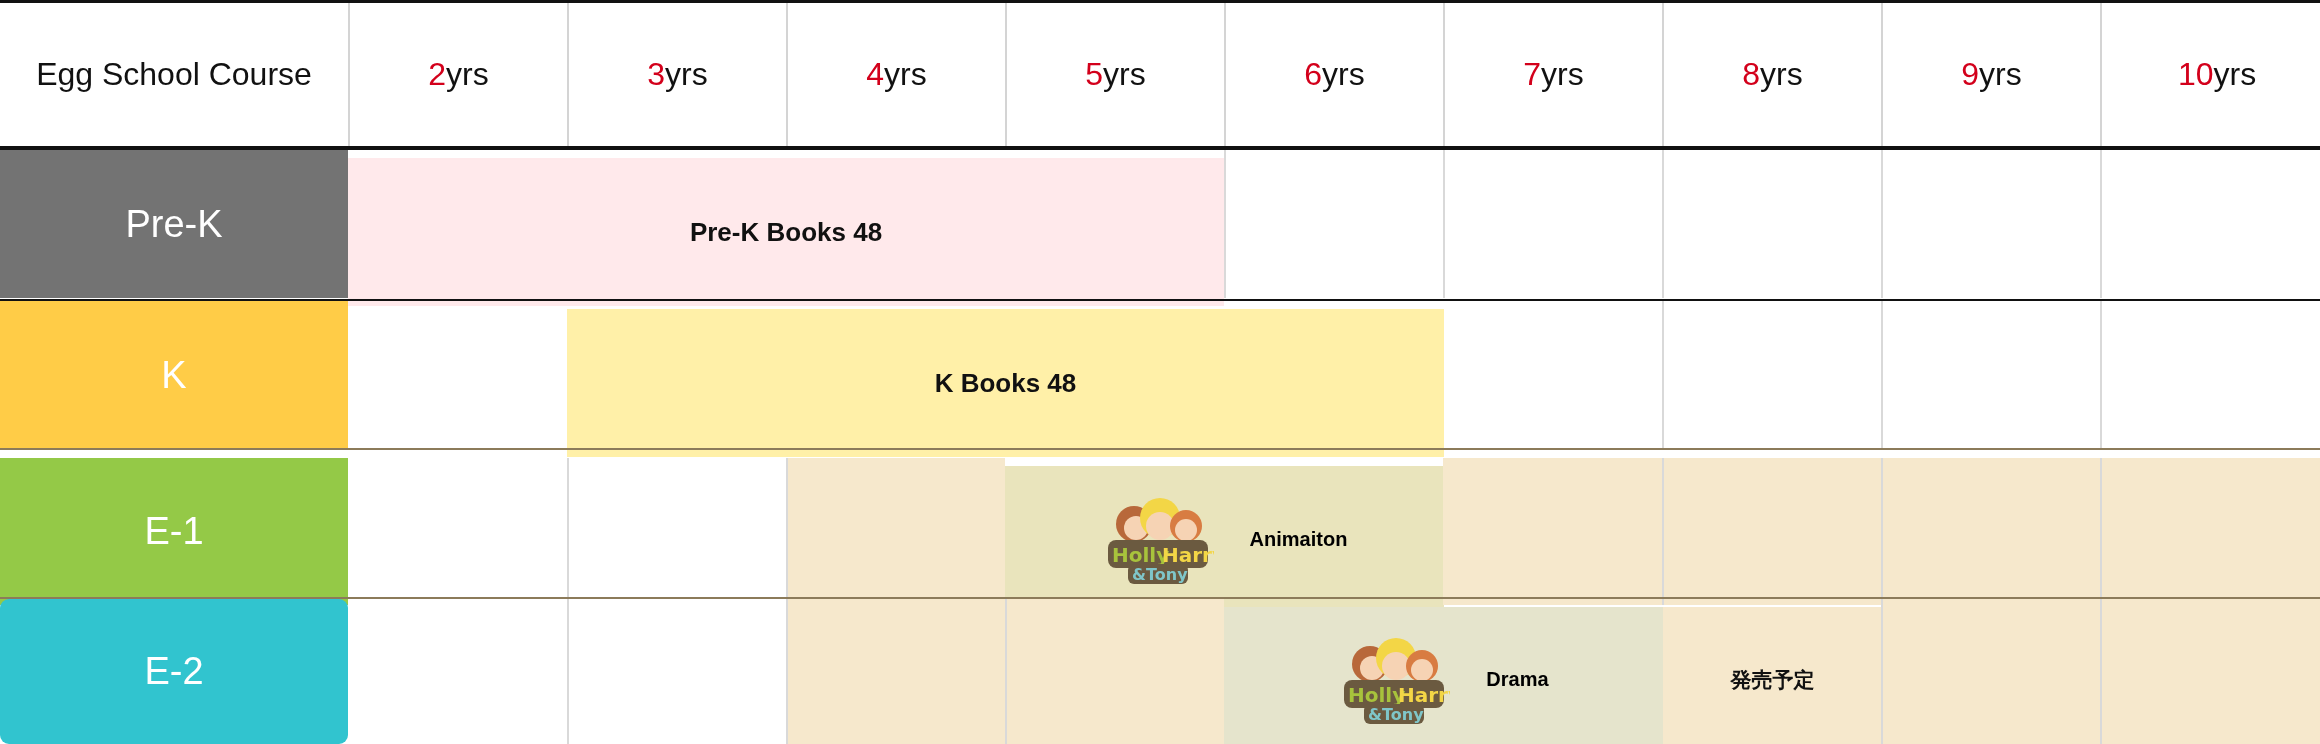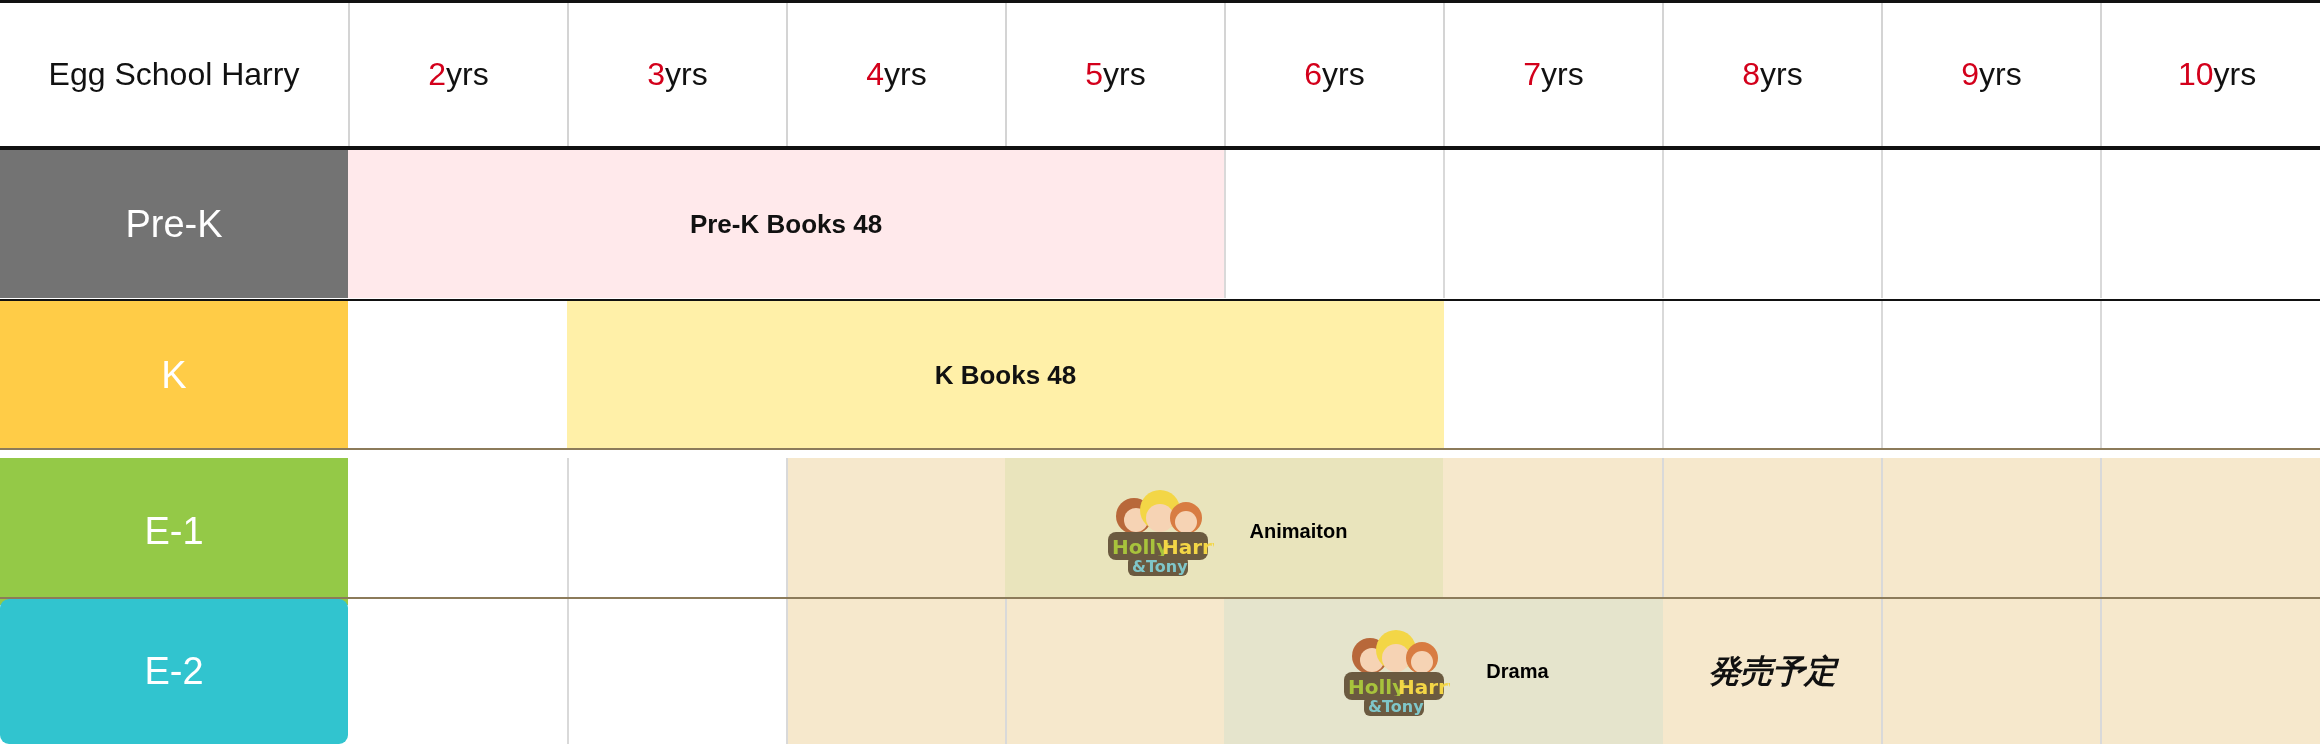--- a/index.html
+++ b/index.html
@@ -8,34 +8,34 @@
     position: relative; width: 2320px; height: 744px; box-sizing: border-box;
     border-top: 3px solid #111;
   }
   .hdr { position: absolute; left: 0; top: 0; width: 2320px; height: 147px; border-bottom: 4px solid #111; box-sizing: border-box; }
   .hcell { position: absolute; top: 0; height: 143px; display: flex; align-items: center; justify-content: center; font-size: 32px; color: #111; box-sizing: border-box; }
   .hcell.vline { border-left: 2px solid #d4d4d4; }
   .num { color: #d3001b; }
   .row { position: absolute; left: 0; width: 2320px; height: 148px; }
   .label { position: absolute; left: 0; top: 0; width: 348px; height: 100%; display: flex; align-items: center; justify-content: center; color: #fff; font-size: 38px; }
   .cell { position: absolute; top: 0; height: 100%; box-sizing: border-box; border-left: 2px solid #d9d9d9; }
-  .bar { position: absolute; top: 0; height: 100%; display: flex; align-items: center; justify-content: center; font-size: 26px; color: #111; font-weight: bold; text-align: center; }
+  .bar { position: absolute; top: 8px; height: 100%; display: flex; align-items: center; justify-content: center; font-size: 26px; color: #111; font-weight: bold; text-align: center; }
   .hline { position: absolute; left: 0; width: 2320px; height: 2px; background: #111; }
   .hline.brown { background: #8c7b5a; }
   .logo { width: 112px; height: 92px; margin-right: 36px; }
   .ptext { font-size: 20px; color: #000000; font-weight: bold; }
-  .jp { font-size: 32px; color: #111; font-weight: bold; font-style: italic; }
+  .jp { font-size: 21px; color: #111; font-weight: bold; }
 </style>
 </head>
 <body>
 
 <div class="grid">
 
   <div class="hdr">
-    <div class="hcell" style="left:0;width:348px;">Egg School Harry</div>
+    <div class="hcell" style="left:0;width:348px;">Egg School Course</div>
     <div class="hcell vline" style="left:348px;width:219px;">
         <span class="num">2</span>
         <span>yrs</span>
       </div>
     <div class="hcell vline" style="left:567px;width:219px;">
         <span class="num">3</span>
         <span>yrs</span>
       </div>
     <div class="hcell vline" style="left:786px;width:219px;">
         <span class="num">4</span>

